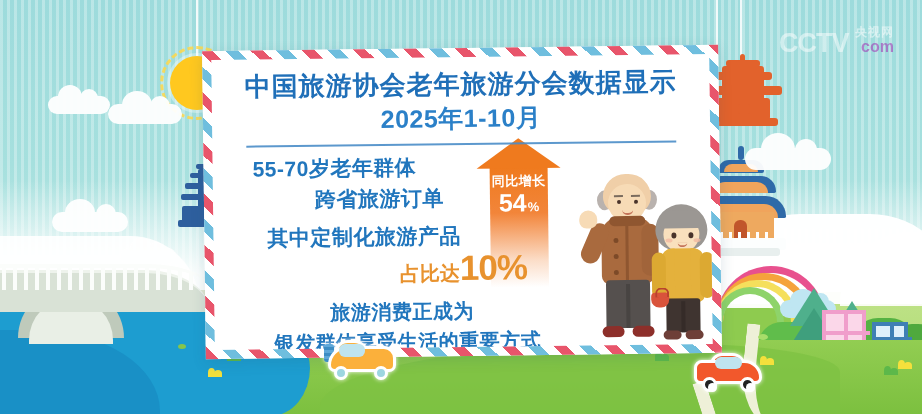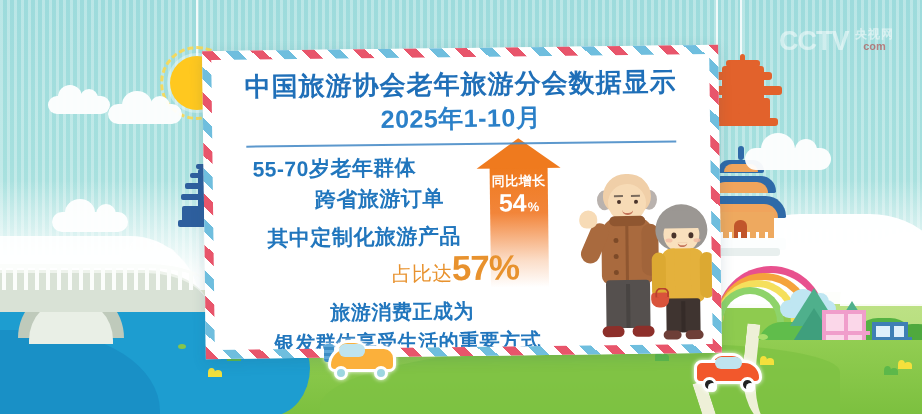--- a/index.html
+++ b/index.html
@@ -349,21 +349,21 @@
   }
   .badge-value small { font-size:13px; font-weight:bold; margin-left:1px; }
 
   
   .lines { position:relative; z-index:4; margin-top:8px; }
   .ln { font-weight:bold; color:#2176bd; letter-spacing:.5px; }
   .ln-1 { font-size:21px; padding-left:40px; margin-top:4px; }
   .ln-2 { font-size:21px; padding-left:102px; margin-top:3px; }
   .ln-3 { font-size:21px; padding-left:54px; margin-top:10px; }
   .ln-4 { padding-left:178px; margin-top:-2px; }
-  .ln-4 span.pct-lbl { font-size:20px; color:#e8922e; font-weight:normal; }
+  .ln-4 span.pct-lbl { font-size:20px; color:#e8922e; font-weight:bold;margin-left:8px; }
   .ln-4 span.pct-big { font-size:35px; color:#e8922e; font-weight:bold; letter-spacing:-1px; }
   .ln-5 { font-size:20px; padding-left:116px; margin-top:10px; }
   .ln-6 { font-size:20px; padding-left:60px; margin-top:3px; }
 
   
   .couple { position:absolute; right:-6px; bottom:2px; width:132px; height:175px; z-index:5; }
   .fig { position:absolute; }
   .man { left:4px; bottom:0; width:76px; height:175px; }
   .woman { left:62px; bottom:0; width:68px; height:142px; }
 
@@ -451,23 +451,23 @@
     text-shadow:0 1px 1px rgba(120,160,165,.45);
   }
   .cctvcom {
     position:absolute; right:28px; top:26px; width:170px; height:42px;
     opacity:.5; text-align:right;
   }
   .cctvcom .cc-main {
     font-size:27px; font-weight:bold; color:#fff; letter-spacing:-1px;
     display:inline-block;
   }
-  .cctvcom .cc-side { display:inline-block; text-align:center; margin-left:2px; }
+  .cctvcom .cc-side { display:inline-block; text-align:right; margin-left:2px; }
   .cctvcom .cc-cn { font-size:12px; color:#fff; font-weight:bold; letter-spacing:1px; display:block; line-height:1.05;}
-  .cctvcom .cc-com { font-size:11px; color:#b91c1c; font-weight:bold; display:block; line-height:1;}
+  .cctvcom .cc-com { font-size:16px; color:#a21caf; font-weight:bold; display:block; line-height:1;}
 </style>
 </head>
 <body>
 
 <div id="stage">
 
   <div class="sky"></div>
   <div class="sky-fade"></div>
 
   <div class="ground-far"></div>
@@ -596,21 +596,21 @@
         <div class="badge-value">
           <span>54</span><small>%</small>
         </div>
       </div>
 
       <div class="lines">
         <div class="ln ln-1">55-70岁老年群体</div>
         <div class="ln ln-2">跨省旅游订单</div>
         <div class="ln ln-3">其中定制化旅游产品</div>
         <div class="ln-4">
-          <span class="pct-lbl">占比达</span><span class="pct-big">57%</span>
+          <span class="pct-lbl">占比达</span><span class="pct-big">10%</span>
         </div>
         <div class="ln ln-5">旅游消费正成为</div>
         <div class="ln ln-6">银发群体享受生活的重要方式</div>
       </div>
 
       <div class="couple">
         <div class="fig man">
           <div class="m-hair-l"></div>
             <div class="m-hair-r"></div>
           <div class="m-hair"></div>

